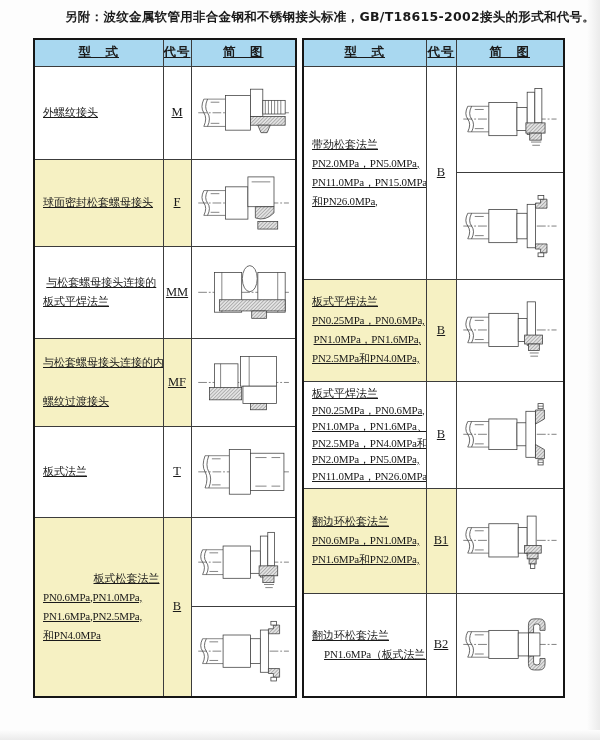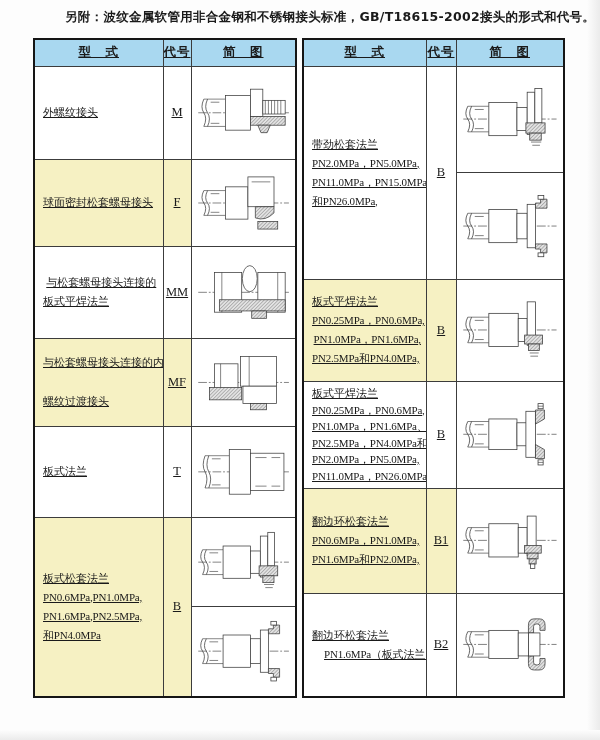--- a/index.html
+++ b/index.html
@@ -222,21 +222,21 @@
                     <line x1="120" y1="27" x2="134" y2="27" stroke="#3a3a3a" stroke-width="1"></line>
                     <line x1="94" y1="73" x2="112" y2="73" stroke="#3a3a3a" stroke-width="1"></line>
                     <line x1="120" y1="73" x2="134" y2="73" stroke="#3a3a3a" stroke-width="1"></line>
                   </svg>
                 </div>
               </div>
             </td>
           </tr>
           <tr class="hl" style="height: 179px;">
             <td class="type">
-              <div class="line" style="line-height: 19px;">板式松套法兰</div>
+              <div class="line" style="line-height: 19px; text-align: right;">板式松套法兰</div>
               <div class="line pn" style="line-height: 19px;">PN0.6MPa,PN1.0MPa,</div>
               <div class="line pn" style="line-height: 19px;">PN1.6MPa,PN2.5MPa,</div>
               <div class="line pn" style="line-height: 19px;">和PN4.0MPa</div>
             </td>
             <td class="code">B</td>
             <td class="sketch">
               <div class="dstack" style="height: 178px;">
                 <div class="dcell">
                   <svg viewBox="0 0 150 100" preserveAspectRatio="xMidYMid meet">
                     <defs>

